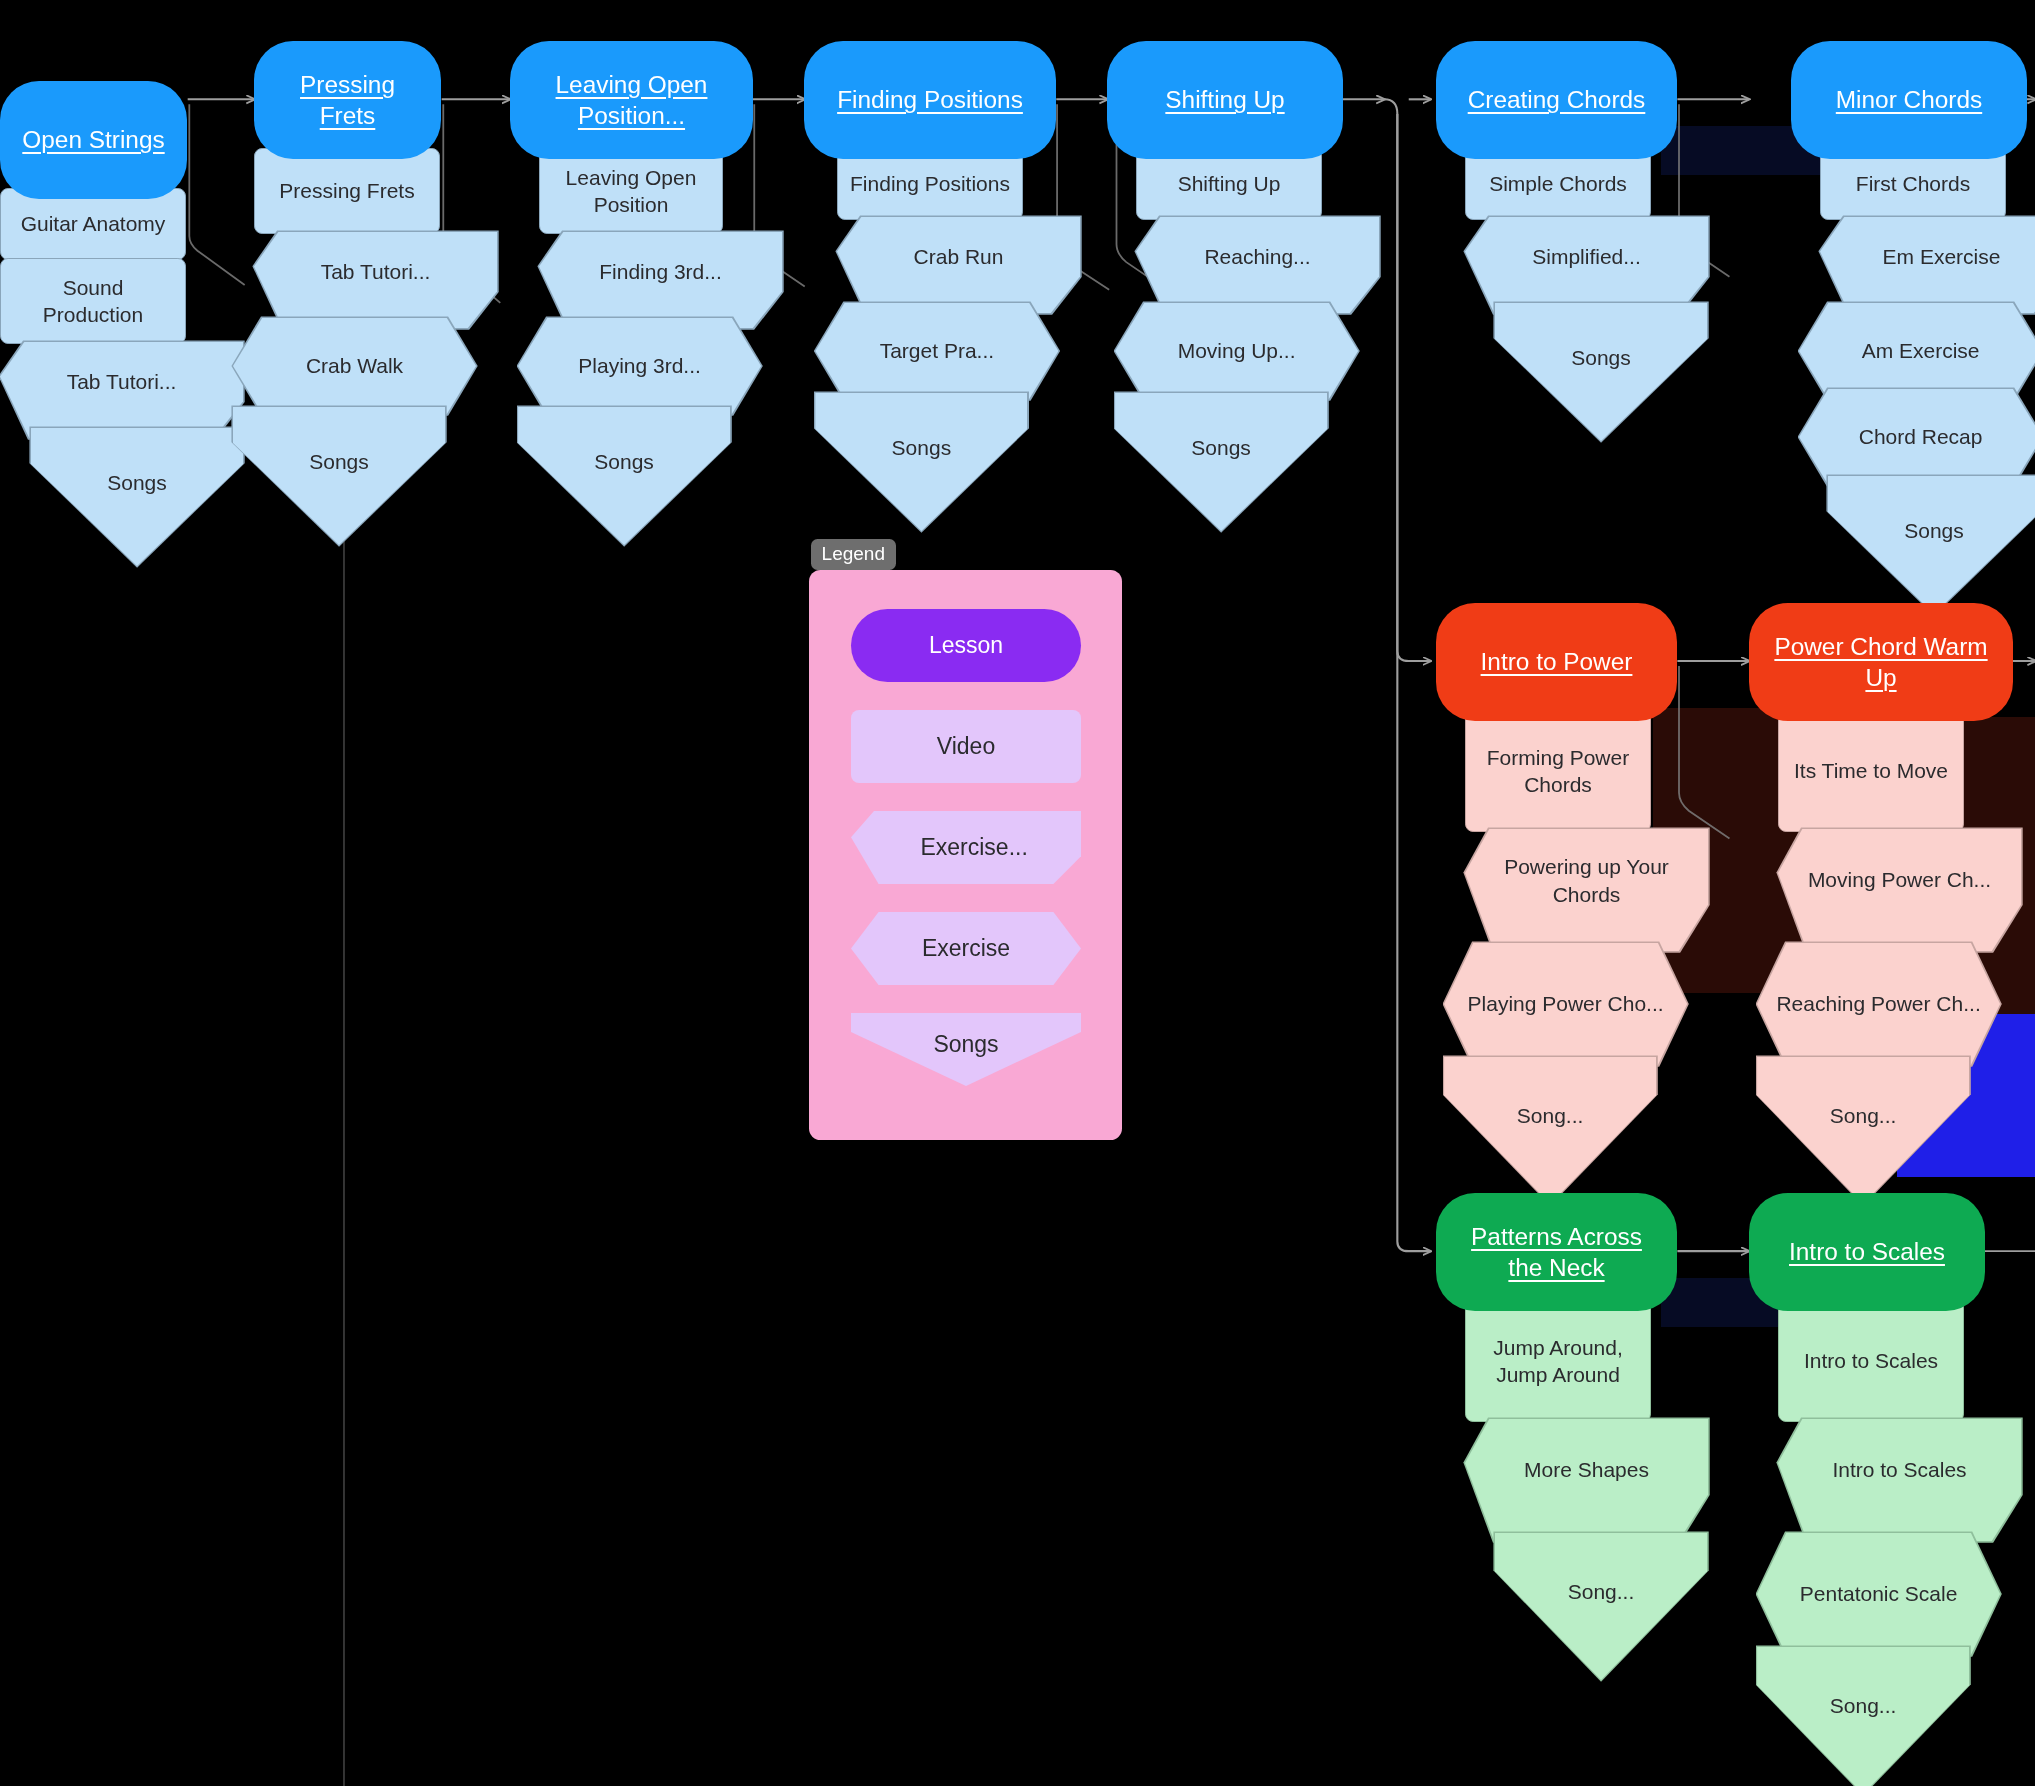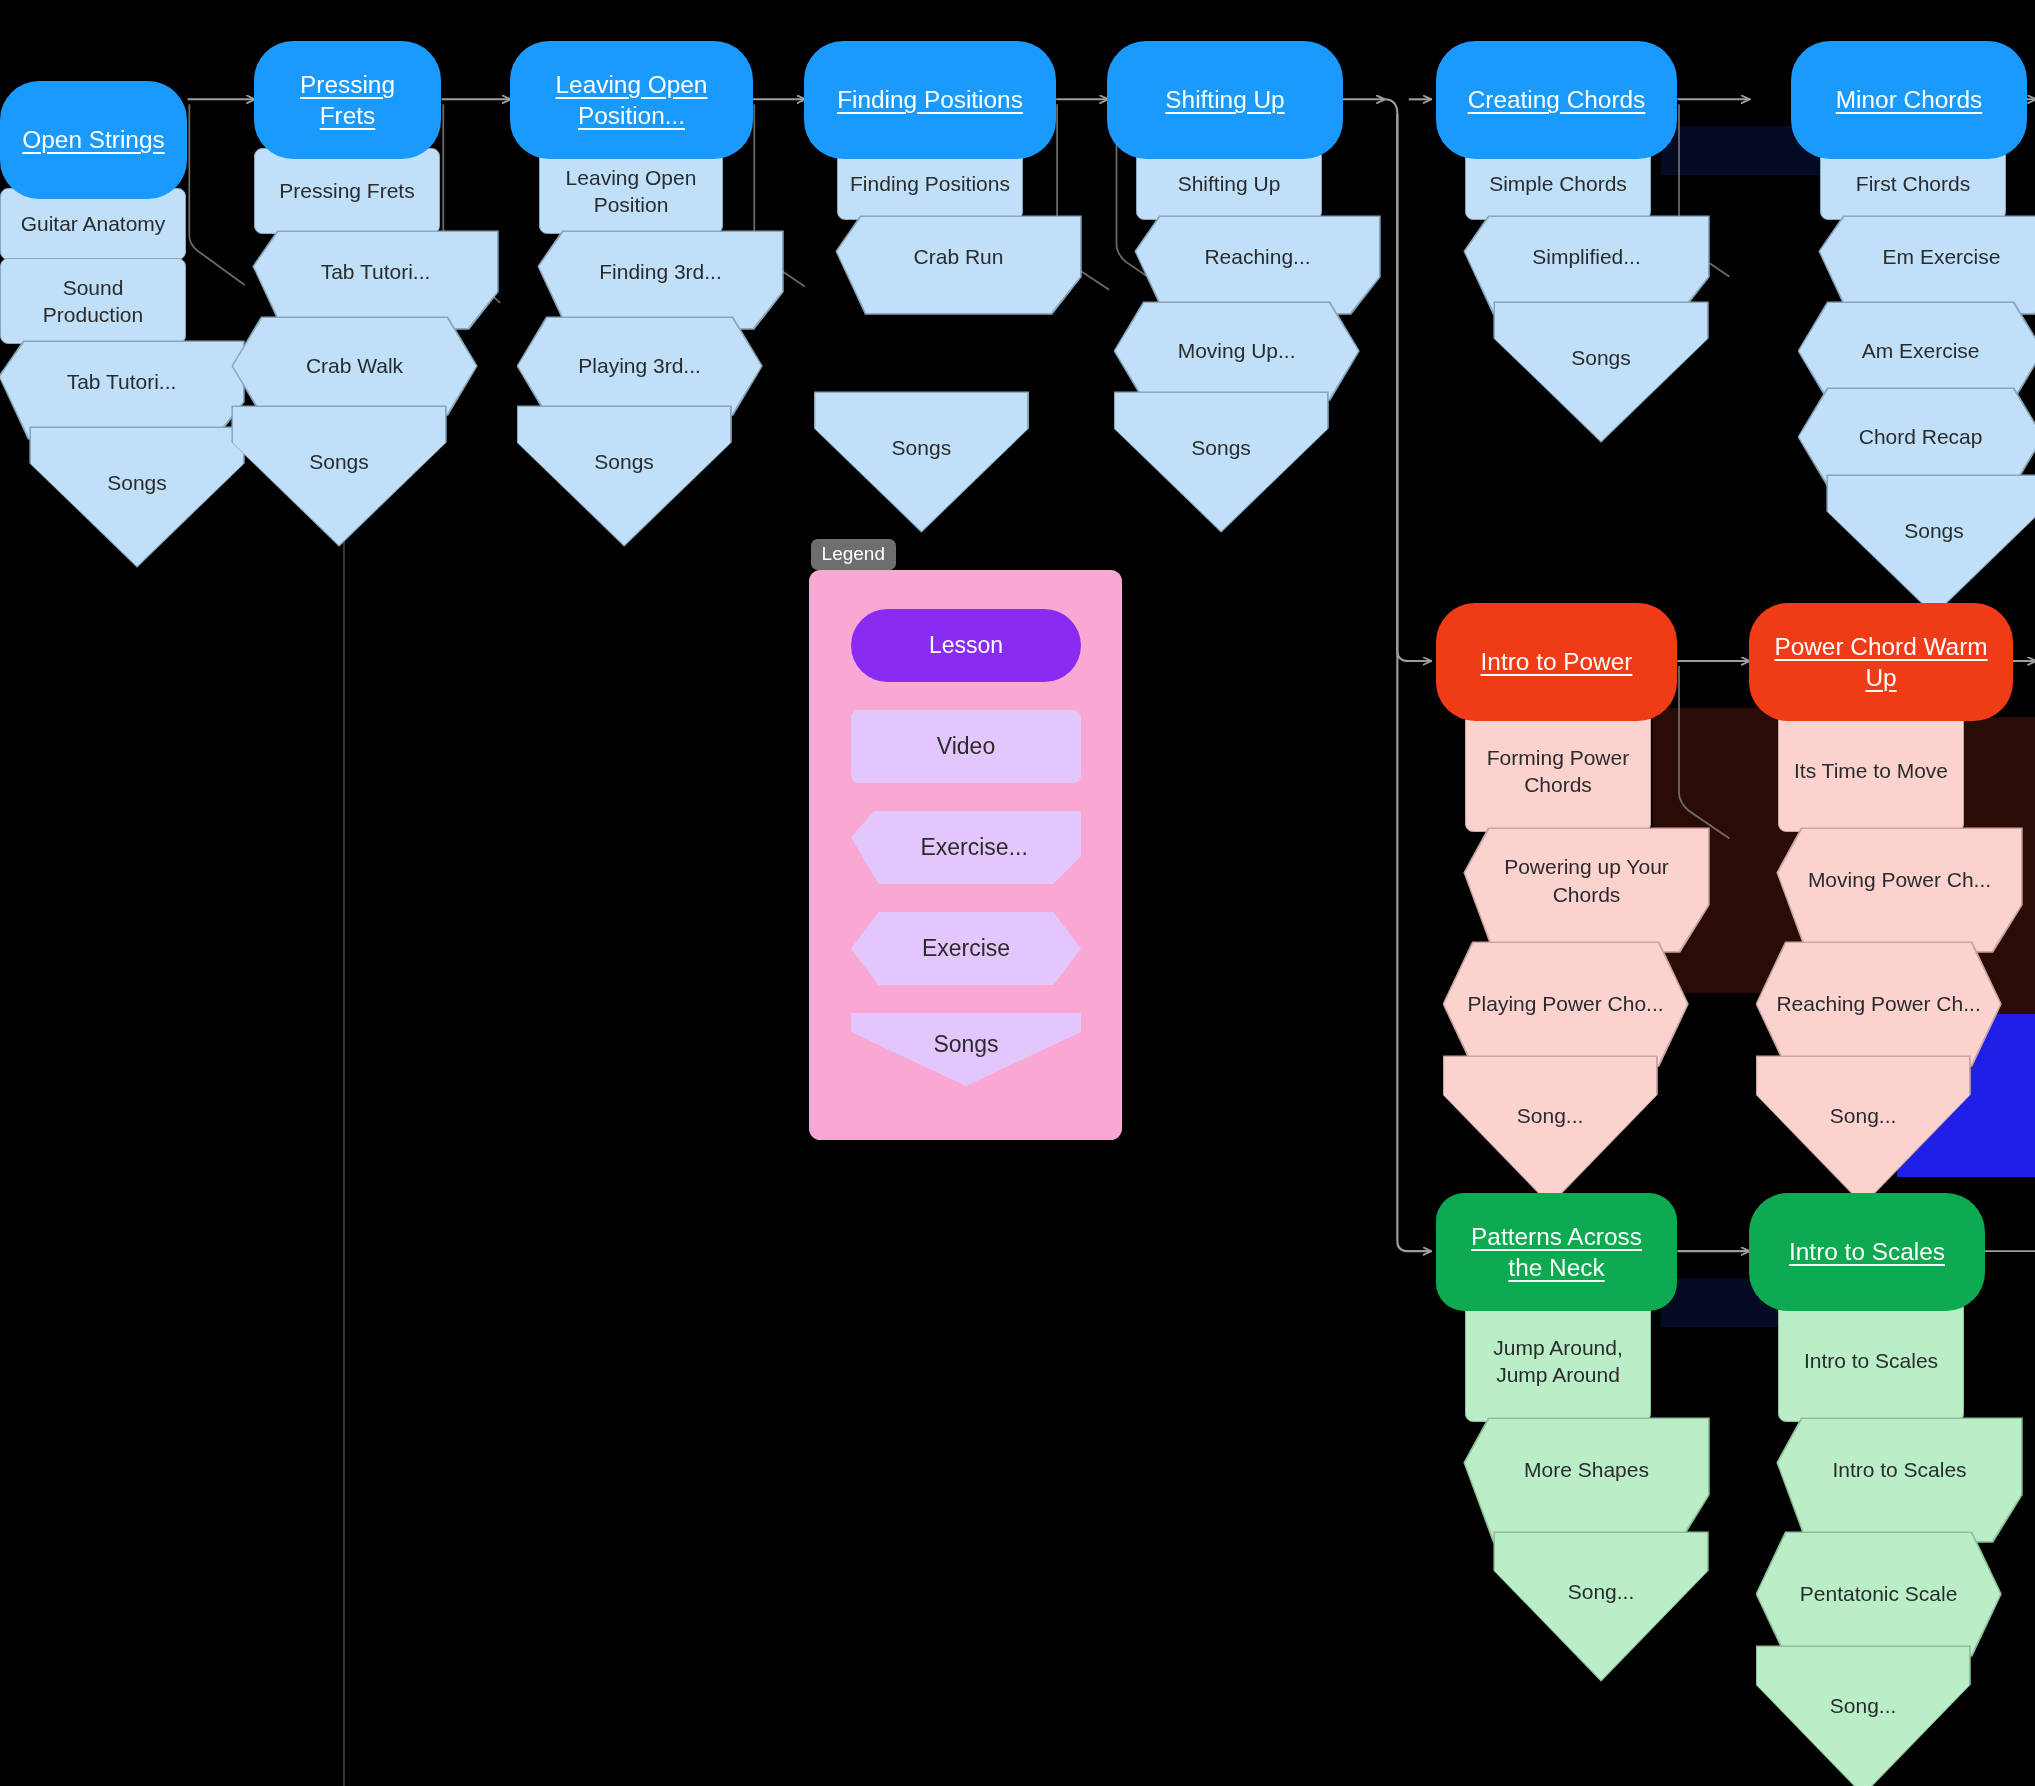--- a/index.html
+++ b/index.html
@@ -353,20 +353,25 @@
     </div>
     <div class="nodewrap video c-blue" style="left:33px; top:107px; width:186px; height:72px;">
       <div class="shape"></div>
       <div class="ntext">Finding Positions</div>
     </div>
     <div class="nodewrap exA c-blue" style="left:33px; top:176px; width:243px; height:96px;">
       <div class="outline"></div>
       <div class="shape"></div>
       <div class="ntext shift-down">Crab Run</div>
     </div>
+    <div class="nodewrap exB c-blue" style="left:11.4px; top:262px; width:243px; height:96px;">
+      <div class="outline"></div>
+      <div class="shape"></div>
+      <div class="ntext">Target Pra...</div>
+    </div>
     <div class="nodewrap songs c-blue" style="left:11.4px; top:352px; width:212px; height:138px;">
       <div class="outline"></div>
       <div class="shape"></div>
       <div class="ntext shift-up">Songs</div>
     </div>
   </div>
 
   <div class="column" style="left:1107px; top:41px;">
     <div class="lesson blue" style="width:236px; height:118px;">
       <span class="lbl">Shifting Up</span>
@@ -486,21 +491,21 @@
       <div class="ntext">Reaching Power Ch...</div>
     </div>
     <div class="nodewrap songs c-red" style="left:8.1px; top:454px; width:212px; height:147px;">
       <div class="outline"></div>
       <div class="shape"></div>
       <div class="ntext shift-up">Song...</div>
     </div>
   </div>
 
   <div class="column" style="left:1436px; top:1193px;">
-    <div class="lesson green" style="width:241px; height:118px;border-radius:28px;">
+    <div class="lesson green" style="width:241px; height:118px;">
       <span class="lbl">Patterns Across the Neck</span>
     </div>
     <div class="nodewrap video c-green" style="left:29px; top:107px; width:186px; height:122px;">
       <div class="shape"></div>
       <div class="ntext">Jump Around, Jump Around</div>
     </div>
     <div class="nodewrap exA c-green" style="left:29px; top:226px; width:243px; height:122px;">
       <div class="outline"></div>
       <div class="shape"></div>
       <div class="ntext shift-down">More Shapes</div>

